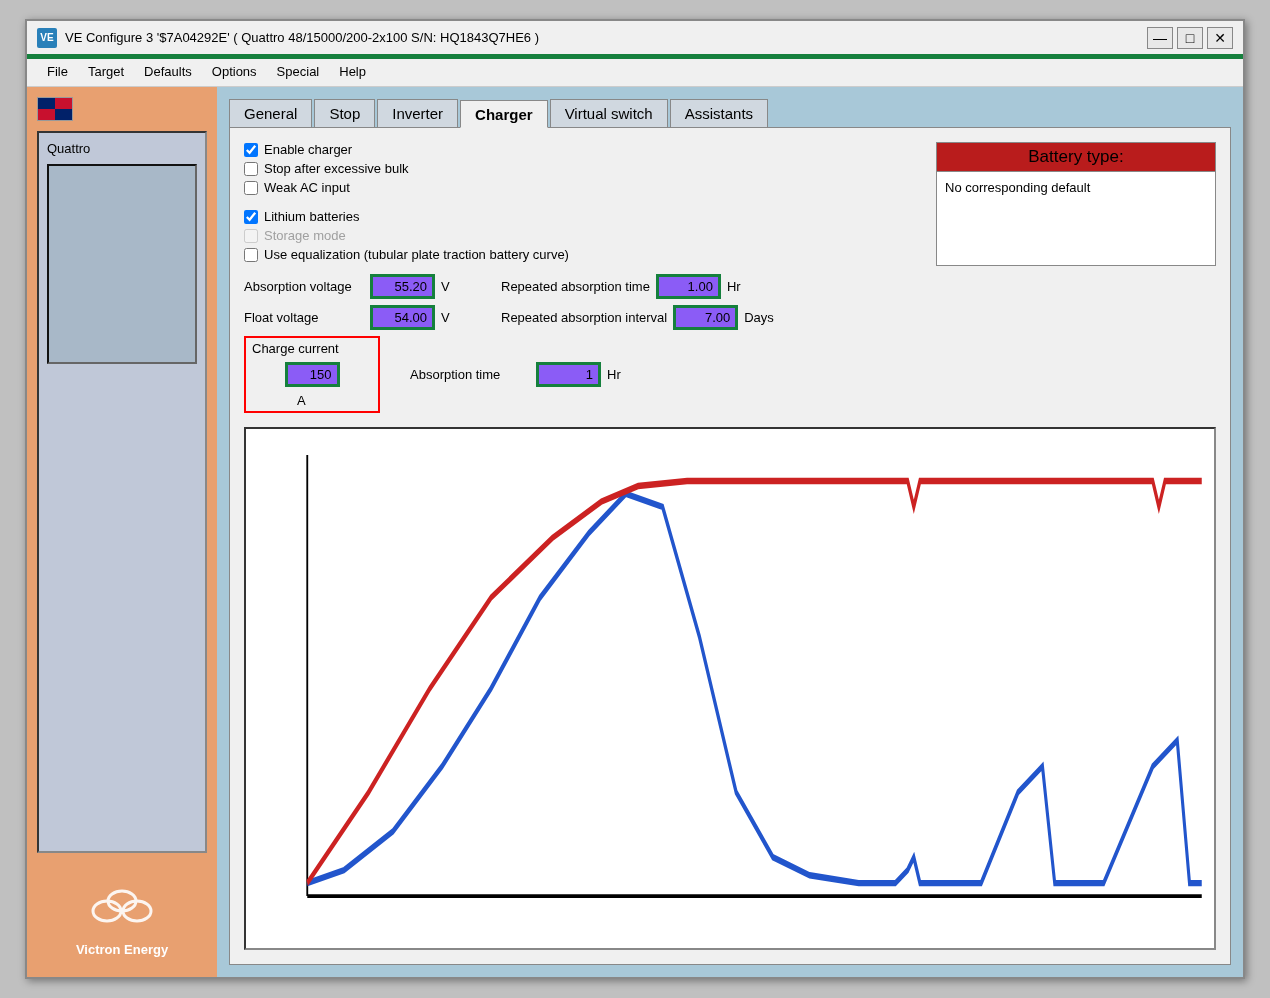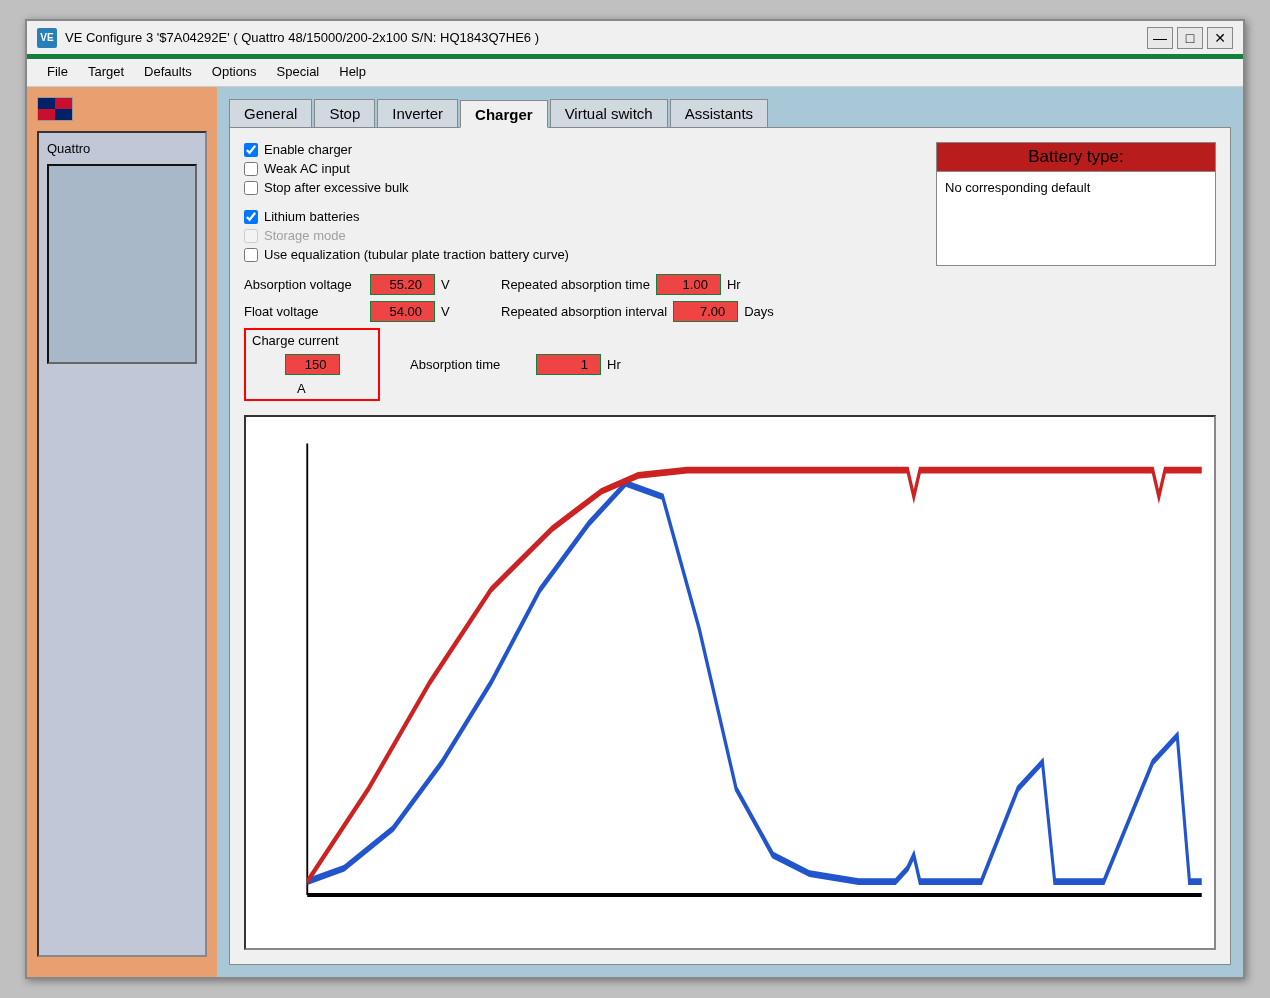--- a/index.html
+++ b/index.html
@@ -251,24 +251,24 @@
       display: flex;
       align-items: center;
       gap: 6px;
     }
     .field-label {
       font-size: 13px;
       min-width: 120px;
     }
     .field-input {
       width: 65px;
-      border: 1px solid #15803d;
-      padding: 2px 12px;
-      font-size: 13px;
-      background: #ef4444;
+      border: 3px solid #15803d;
+      padding: 2px 5px;
+      font-size: 13px;
+      background: #8b5cf6;
       text-align: right;
     }
     .field-unit {
       font-size: 13px;
       min-width: 30px;
     }
 
     
     .chart-area {
       margin-top: 8px;
@@ -320,20 +320,31 @@
         <div class="flag-quadrant flag-q2"></div>
         <div class="flag-quadrant flag-q3"></div>
         <div class="flag-quadrant flag-q4"></div>
       </div>
 
       <div class="device-panel">
         <div class="device-title">Quattro</div>
         <div class="device-box"></div>
       </div>
 
+      <div class="logo-area">
+        <svg class="victron-logo" viewBox="0 0 80 60">
+
+          <g fill="white" opacity="0.9">
+            <ellipse cx="25" cy="38" rx="14" ry="10" fill="none" stroke="white" stroke-width="3"></ellipse>
+            <ellipse cx="40" cy="28" rx="14" ry="10" fill="none" stroke="white" stroke-width="3"></ellipse>
+            <ellipse cx="55" cy="38" rx="14" ry="10" fill="none" stroke="white" stroke-width="3"></ellipse>
+          </g>
+        </svg>
+        <div class="logo-text">Victron Energy</div>
+      </div>
     </div>
 
     <div class="right-panel">
 
       <div class="tabs">
         <div class="tab">General</div>
         <div class="tab">Stop</div>
         <div class="tab">Inverter</div>
         <div class="tab active">Charger</div>
         <div class="tab">Virtual switch</div>
@@ -344,27 +355,27 @@
 
         <div class="top-section">
           <div class="left-checkboxes">
 
             <div class="checkbox-row">
               <input type="checkbox" id="cb-enable" checked="" style="">
               <label for="cb-enable" class="label-text">Enable charger</label>
             </div>
 
             <div class="checkbox-row">
+              <input type="checkbox" id="cb-stop" style="">
+              <label for="cb-stop" class="label-text">Stop after excessive bulk</label>
+            </div>
+
+            <div class="checkbox-row">
               <input type="checkbox" id="cb-weak" style="">
               <label for="cb-weak" class="label-text">Weak AC input</label>
-            </div>
-
-            <div class="checkbox-row">
-              <input type="checkbox" id="cb-stop" style="">
-              <label for="cb-stop" class="label-text">Stop after excessive bulk</label>
             </div>
             <div style="height:10px;"></div>
 
             <div class="checkbox-row">
               <input type="checkbox" id="cb-lithium" checked="" style="">
               <label for="cb-lithium" class="label-text">Lithium batteries</label>
             </div>
 
             <div class="checkbox-row">
               <input type="checkbox" id="cb-storage" disabled="" style="">

